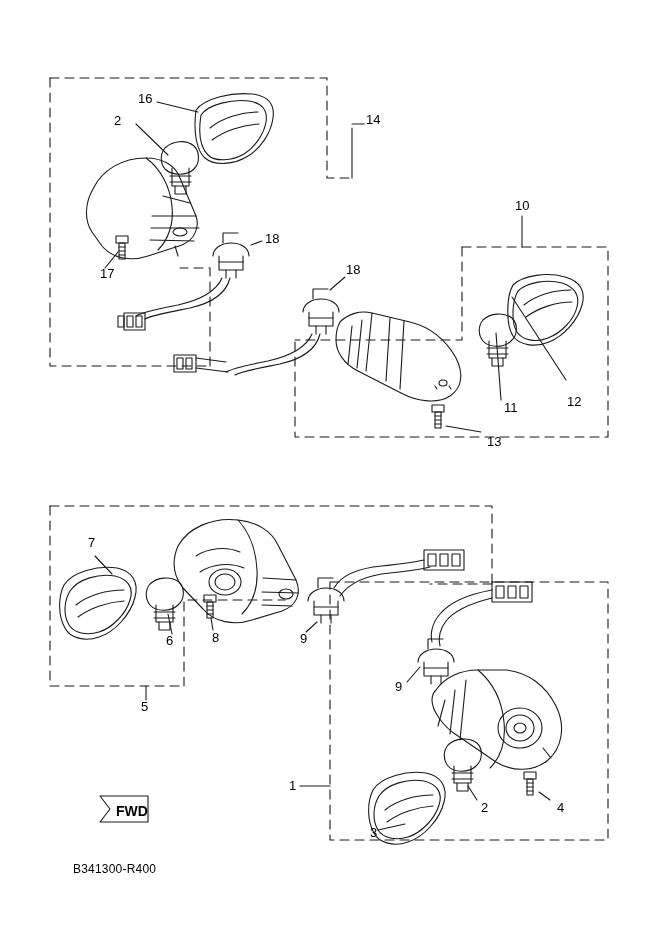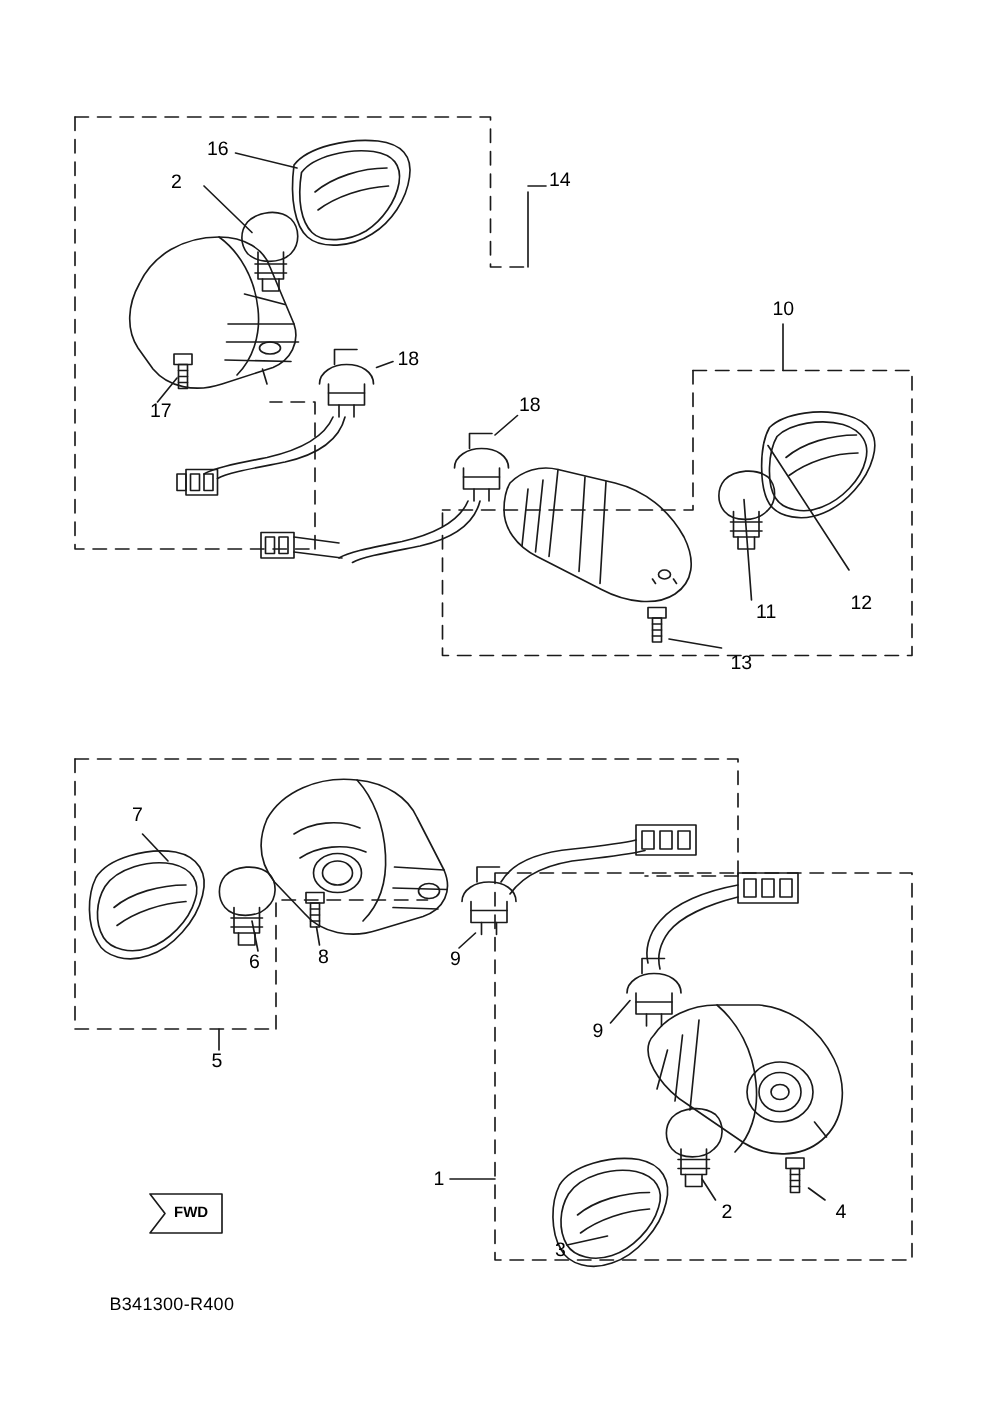--- a/index.html
+++ b/index.html
@@ -37,21 +37,21 @@
     font-family: "Liberation Sans", sans-serif;
     font-size: 12px;
     color: #000000;
     white-space: nowrap;
     letter-spacing: 0.2px;
     margin-top: 25px;
   }
   .fwd-label {
     position: absolute;
     font-family: "Liberation Sans", sans-serif;
-    font-size: 10px;
+    font-size: 14px;
     font-weight: bold;
     color: #000000;
     white-space: nowrap;
   }
 </style>
 </head>
 <body>
 
 <div id="page">
 

